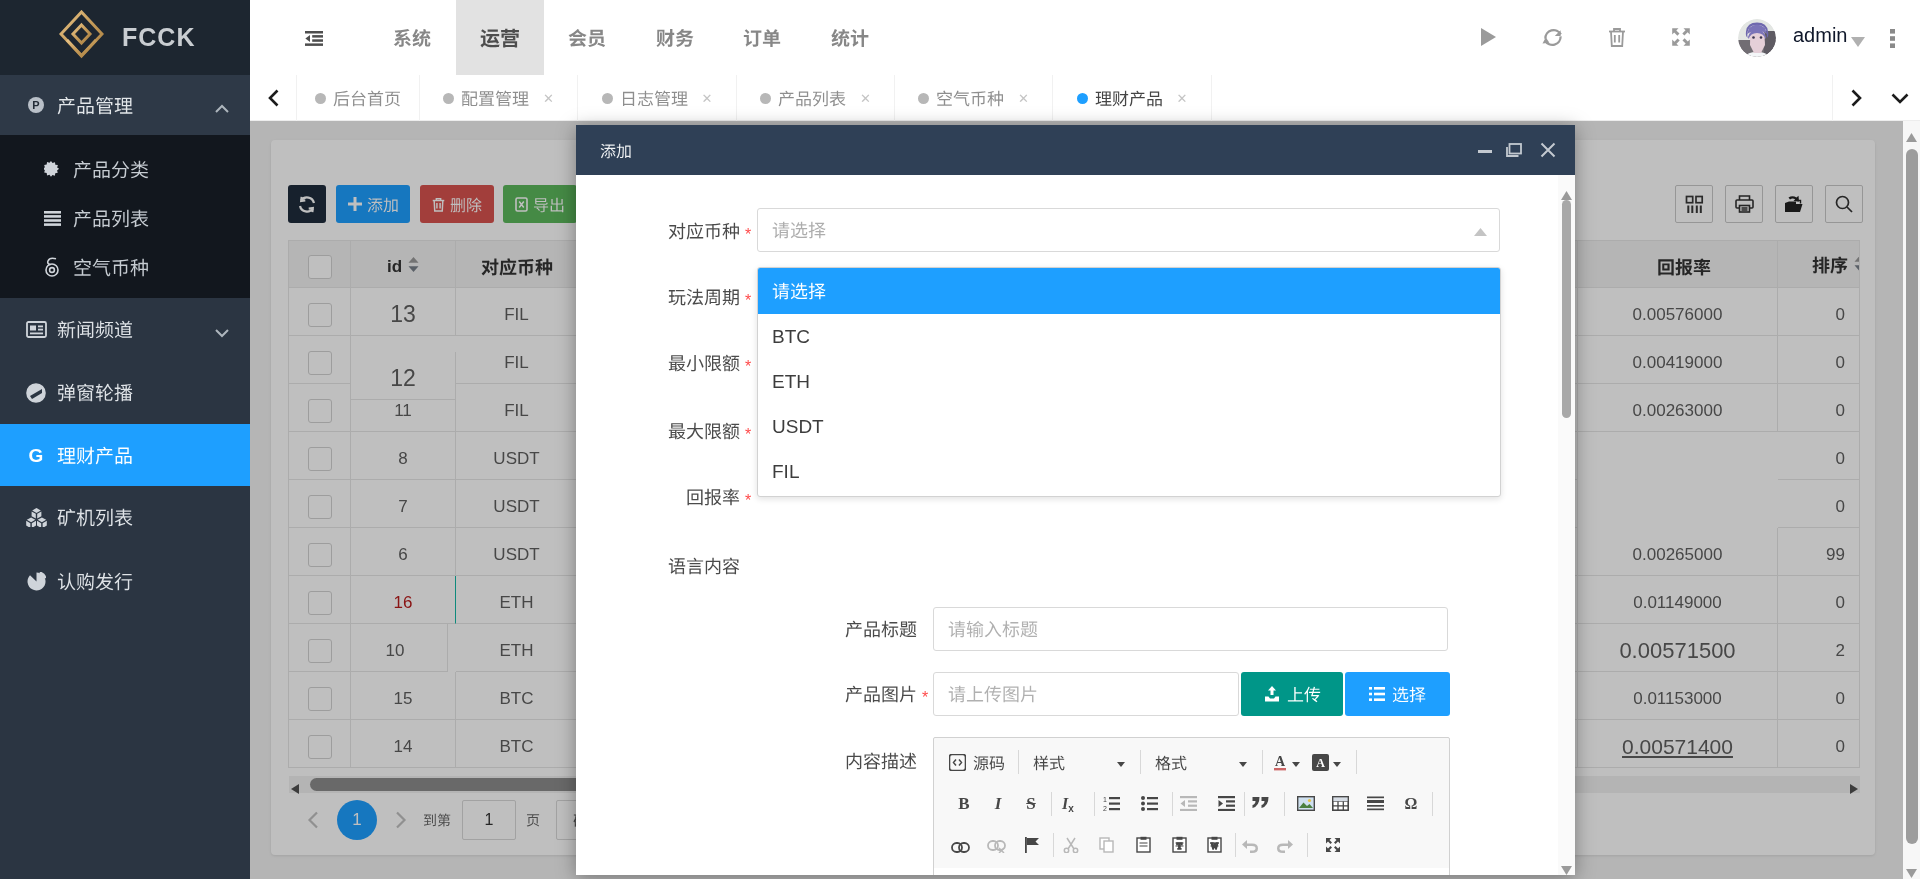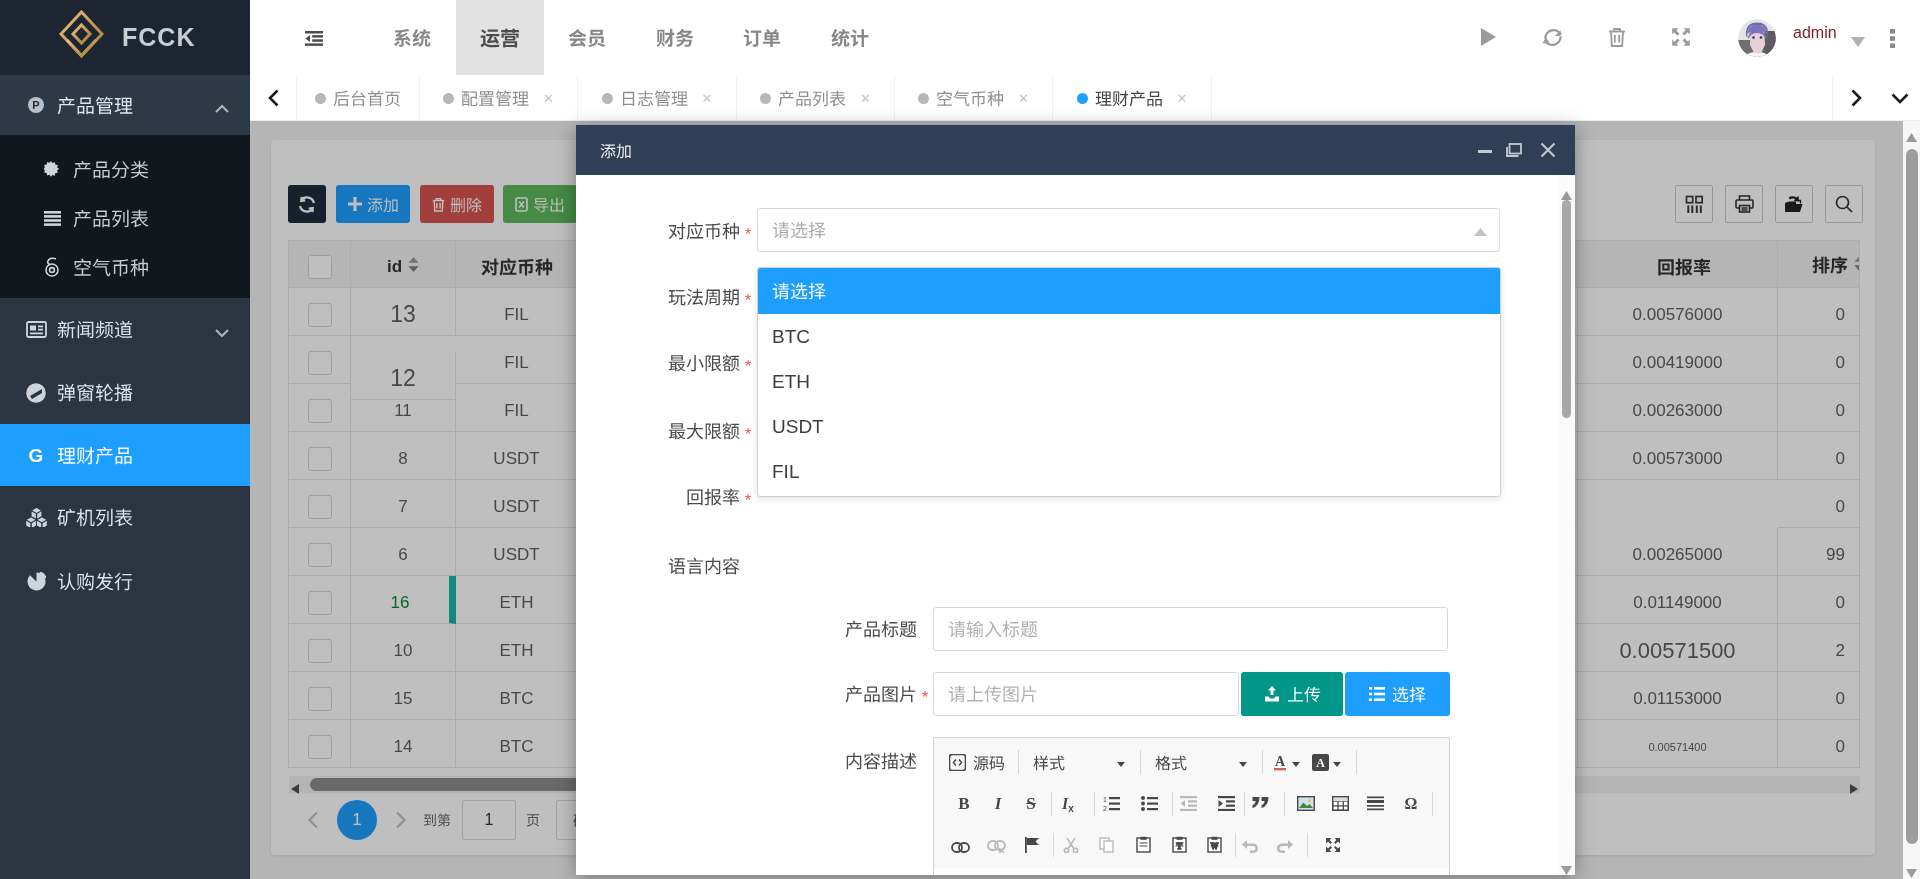--- a/index.html
+++ b/index.html
@@ -361,21 +361,21 @@
 <path d="M19 33 q-10 0 -12 5 h24 q-2 -5 -12 -5z" fill="#f4f6f8"></path>
 <path d="M12 26 q0-9 2-12 h10 q3 3 3 12 l-4 8 h-7z" fill="#e5cfd8"></path>
 <circle cx="19" cy="17" r="8" fill="#e5cfd8"></circle>
 <path d="M9.5 19 q-1.5-13 9.5-13 q11 0 9.8 13 q2.2-2 1.2-6.5 q-1-9-11-9 q-10 0-11 9 q-0.6 4.5 1.5 6.5z" fill="#6f68ae"></path>
 <path d="M10 18 q3-8 9-8 q6 0 9 8 l-0.5 2 q-2-6-8.5-6 q-6.5 0-8.5 6z" fill="#7b74b8"></path>
 <path d="M11 9 q8-7 16 0 l2 6 q-9-7-20 0z" fill="#7b74b8"></path>
 <circle cx="15.5" cy="18.5" r="1.3" fill="#3a3550"></circle>
           <circle cx="23" cy="18.5" r="1.3" fill="#3a3550"></circle>
 </g>
       </svg></div>
-    <div class="ab" style="left:1543px;top:24px;width:70px;height:26px;font-size:16px;color:#7f1d1d;">admin</div>
+    <div class="ab" style="left:1543px;top:24px;width:70px;height:26px;font-size:20px;color:#0f172a;">admin</div>
     <div class="ab" style="left:1601px;top:33px;width:14px;height:10px;"><svg width="14" height="10" viewBox="0 0 14 10">
         <path d="M0 0 H14 L7 10 Z" fill="#b0b0b0"></path>
       </svg></div>
     <div class="ab" style="left:1640px;top:29px;width:5px;height:19px;"><svg width="5" height="19" viewBox="0 0 5 19" fill="#8a8a8a">
         <rect y="0" width="5" height="4.6"></rect>
         <rect y="7.2" width="5" height="4.6"></rect>
         <rect y="14.4" width="5" height="4.6"></rect>
       </svg></div>
   </div>
 <div class="ab" style="left:250px;top:75px;width:1670px;height:46px;background:#fff;border-bottom:1px solid #ededed;">
@@ -596,21 +596,20 @@
     <div class="ab" style="left:1328px;top:263px;width:200px;height:48px;border-right:1px solid #e6e6e6;border-bottom:1px solid #e6e6e6;display:flex;align-items:center;justify-content:center;font-size:17px;color:#5f5f5f;overflow:hidden;padding-top:6px;">0.00263000</div>
     <div class="ab" style="left:1528px;top:263px;width:82px;height:48px;border-right:1px solid #e6e6e6;border-bottom:1px solid #e6e6e6;display:flex;align-items:center;justify-content:center;font-size:17px;color:#5f5f5f;overflow:hidden;padding-top:6px;">
       <span style="position:absolute;right:14px">0</span>
     </div>
     <div class="ab" style="left:39px;top:311px;width:62px;height:48px;border-right:1px solid #e6e6e6;border-bottom:1px solid #e6e6e6;display:flex;align-items:center;justify-content:center;font-size:17px;color:#5f5f5f;overflow:hidden;padding-top:6px;">
       <span style="display:inline-block;width:24px;height:24px;border:1px solid #d2d2d2;border-radius:3px;background:#fff"></span>
     </div>
     <div class="ab" style="left:101px;top:311px;width:105px;height:48px;border-right:1px solid #e6e6e6;border-bottom:1px solid #e6e6e6;display:flex;align-items:center;justify-content:center;font-size:17px;color:#5f5f5f;overflow:hidden;padding-top:6px;">8</div>
     <div class="ab" style="left:206px;top:311px;width:122px;height:48px;border-right:1px solid #e6e6e6;border-bottom:1px solid #e6e6e6;display:flex;align-items:center;justify-content:center;font-size:17px;color:#5f5f5f;overflow:hidden;padding-top:6px;">USDT</div>
     <div class="ab" style="left:328px;top:311px;width:1000px;height:48px;border-right:1px solid #e6e6e6;border-bottom:1px solid #e6e6e6;display:flex;align-items:center;justify-content:center;font-size:17px;color:#5f5f5f;overflow:hidden;padding-top:6px;"></div>
-    <div class="ab" style="left:1328px;top:311px;width:200px;height:48px;border-right:1px solid #e6e6e6;border-bottom:1px solid #e6e6e6;display:flex;align-items:center;justify-content:center;font-size:17px;color:#5f5f5f;overflow:hidden;padding-top:6px;">0.00573000</div>
     <div class="ab" style="left:1528px;top:311px;width:82px;height:48px;border-right:1px solid #e6e6e6;border-bottom:1px solid #e6e6e6;display:flex;align-items:center;justify-content:center;font-size:17px;color:#5f5f5f;overflow:hidden;padding-top:6px;">
       <span style="position:absolute;right:14px">0</span>
     </div>
     <div class="ab" style="left:39px;top:359px;width:62px;height:48px;border-right:1px solid #e6e6e6;border-bottom:1px solid #e6e6e6;display:flex;align-items:center;justify-content:center;font-size:17px;color:#5f5f5f;overflow:hidden;padding-top:6px;">
       <span style="display:inline-block;width:24px;height:24px;border:1px solid #d2d2d2;border-radius:3px;background:#fff"></span>
     </div>
     <div class="ab" style="left:101px;top:359px;width:105px;height:48px;border-right:1px solid #e6e6e6;border-bottom:1px solid #e6e6e6;display:flex;align-items:center;justify-content:center;font-size:17px;color:#5f5f5f;overflow:hidden;padding-top:6px;">7</div>
     <div class="ab" style="left:206px;top:359px;width:122px;height:48px;border-right:1px solid #e6e6e6;border-bottom:1px solid #e6e6e6;display:flex;align-items:center;justify-content:center;font-size:17px;color:#5f5f5f;overflow:hidden;padding-top:6px;">USDT</div>
     <div class="ab" style="left:328px;top:359px;width:1000px;height:48px;border-right:1px solid #e6e6e6;border-bottom:1px solid #e6e6e6;display:flex;align-items:center;justify-content:center;font-size:17px;color:#5f5f5f;overflow:hidden;padding-top:6px;"></div>
     <div class="ab" style="left:1528px;top:359px;width:82px;height:48px;border-right:1px solid #e6e6e6;border-bottom:1px solid #e6e6e6;display:flex;align-items:center;justify-content:center;font-size:17px;color:#5f5f5f;overflow:hidden;padding-top:6px;">
@@ -622,31 +621,31 @@
     <div class="ab" style="left:101px;top:407px;width:105px;height:48px;border-right:1px solid #e6e6e6;border-bottom:1px solid #e6e6e6;display:flex;align-items:center;justify-content:center;font-size:17px;color:#5f5f5f;overflow:hidden;padding-top:6px;">6</div>
     <div class="ab" style="left:206px;top:407px;width:122px;height:48px;border-right:1px solid #e6e6e6;border-bottom:1px solid #e6e6e6;display:flex;align-items:center;justify-content:center;font-size:17px;color:#5f5f5f;overflow:hidden;padding-top:6px;">USDT</div>
     <div class="ab" style="left:328px;top:407px;width:1000px;height:48px;border-right:1px solid #e6e6e6;border-bottom:1px solid #e6e6e6;display:flex;align-items:center;justify-content:center;font-size:17px;color:#5f5f5f;overflow:hidden;padding-top:6px;"></div>
     <div class="ab" style="left:1328px;top:407px;width:200px;height:48px;border-right:1px solid #e6e6e6;border-bottom:1px solid #e6e6e6;display:flex;align-items:center;justify-content:center;font-size:17px;color:#5f5f5f;overflow:hidden;padding-top:6px;">0.00265000</div>
     <div class="ab" style="left:1528px;top:407px;width:82px;height:48px;border-right:1px solid #e6e6e6;border-bottom:1px solid #e6e6e6;display:flex;align-items:center;justify-content:center;font-size:17px;color:#5f5f5f;overflow:hidden;padding-top:6px;">
       <span style="position:absolute;right:14px">99</span>
     </div>
     <div class="ab" style="left:39px;top:455px;width:62px;height:48px;border-right:1px solid #e6e6e6;border-bottom:1px solid #e6e6e6;display:flex;align-items:center;justify-content:center;font-size:17px;color:#5f5f5f;overflow:hidden;padding-top:6px;">
       <span style="display:inline-block;width:24px;height:24px;border:1px solid #d2d2d2;border-radius:3px;background:#fff"></span>
     </div>
-    <div class="ab" style="left:101px;top:455px;width:105px;height:48px;border-right:7px solid #14b8a6;border-bottom:1px solid #e6e6e6;display:flex;align-items:center;justify-content:center;font-size:17px;color:#15803d;overflow:hidden;padding-top:6px;">16</div>
+    <div class="ab" style="left:101px;top:455px;width:105px;height:48px;border-right:1px solid #14b8a6;border-bottom:1px solid #e6e6e6;display:flex;align-items:center;justify-content:center;font-size:17px;color:#b91c1c;overflow:hidden;padding-top:6px;">16</div>
     <div class="ab" style="left:206px;top:455px;width:122px;height:48px;border-right:1px solid #e6e6e6;border-bottom:1px solid #e6e6e6;display:flex;align-items:center;justify-content:center;font-size:17px;color:#5f5f5f;overflow:hidden;padding-top:6px;">ETH</div>
     <div class="ab" style="left:328px;top:455px;width:1000px;height:48px;border-right:1px solid #e6e6e6;border-bottom:1px solid #e6e6e6;display:flex;align-items:center;justify-content:center;font-size:17px;color:#5f5f5f;overflow:hidden;padding-top:6px;"></div>
     <div class="ab" style="left:1328px;top:455px;width:200px;height:48px;border-right:1px solid #e6e6e6;border-bottom:1px solid #e6e6e6;display:flex;align-items:center;justify-content:center;font-size:17px;color:#5f5f5f;overflow:hidden;padding-top:6px;">0.01149000</div>
     <div class="ab" style="left:1528px;top:455px;width:82px;height:48px;border-right:1px solid #e6e6e6;border-bottom:1px solid #e6e6e6;display:flex;align-items:center;justify-content:center;font-size:17px;color:#5f5f5f;overflow:hidden;padding-top:6px;">
       <span style="position:absolute;right:14px">0</span>
     </div>
     <div class="ab" style="left:39px;top:503px;width:62px;height:48px;border-right:1px solid #e6e6e6;border-bottom:1px solid #e6e6e6;display:flex;align-items:center;justify-content:center;font-size:17px;color:#5f5f5f;overflow:hidden;padding-top:6px;">
       <span style="display:inline-block;width:24px;height:24px;border:1px solid #d2d2d2;border-radius:3px;background:#fff"></span>
     </div>
-    <div class="ab" style="left:101px;top:503px;width:105px;height:48px;border-right:1px solid #e6e6e6;border-bottom:1px solid #e6e6e6;display:flex;align-items:center;justify-content:center;font-size:17px;color:#5f5f5f;overflow:hidden;padding-top:6px;">10</div>
+    <div class="ab" style="left:93px;top:503px;width:105px;height:48px;border-right:1px solid #e6e6e6;border-bottom:1px solid #e6e6e6;display:flex;align-items:center;justify-content:center;font-size:17px;color:#5f5f5f;overflow:hidden;padding-top:6px;">10</div>
     <div class="ab" style="left:206px;top:503px;width:122px;height:48px;border-right:1px solid #e6e6e6;border-bottom:1px solid #e6e6e6;display:flex;align-items:center;justify-content:center;font-size:17px;color:#5f5f5f;overflow:hidden;padding-top:6px;">ETH</div>
     <div class="ab" style="left:328px;top:503px;width:1000px;height:48px;border-right:1px solid #e6e6e6;border-bottom:1px solid #e6e6e6;display:flex;align-items:center;justify-content:center;font-size:17px;color:#5f5f5f;overflow:hidden;padding-top:6px;"></div>
     <div class="ab" style="left:1328px;top:503px;width:200px;height:48px;border-right:1px solid #e6e6e6;border-bottom:1px solid #e6e6e6;display:flex;align-items:center;justify-content:center;font-size:22px;color:#5f5f5f;overflow:hidden;padding-top:6px;">0.00571500</div>
     <div class="ab" style="left:1528px;top:503px;width:82px;height:48px;border-right:1px solid #e6e6e6;border-bottom:1px solid #e6e6e6;display:flex;align-items:center;justify-content:center;font-size:17px;color:#5f5f5f;overflow:hidden;padding-top:6px;">
       <span style="position:absolute;right:14px">2</span>
     </div>
     <div class="ab" style="left:39px;top:551px;width:62px;height:48px;border-right:1px solid #e6e6e6;border-bottom:1px solid #e6e6e6;display:flex;align-items:center;justify-content:center;font-size:17px;color:#5f5f5f;overflow:hidden;padding-top:6px;">
       <span style="display:inline-block;width:24px;height:24px;border:1px solid #d2d2d2;border-radius:3px;background:#fff"></span>
     </div>
     <div class="ab" style="left:101px;top:551px;width:105px;height:48px;border-right:1px solid #e6e6e6;border-bottom:1px solid #e6e6e6;display:flex;align-items:center;justify-content:center;font-size:17px;color:#5f5f5f;overflow:hidden;padding-top:6px;">15</div>
@@ -655,21 +654,21 @@
     <div class="ab" style="left:1328px;top:551px;width:200px;height:48px;border-right:1px solid #e6e6e6;border-bottom:1px solid #e6e6e6;display:flex;align-items:center;justify-content:center;font-size:17px;color:#5f5f5f;overflow:hidden;padding-top:6px;">0.01153000</div>
     <div class="ab" style="left:1528px;top:551px;width:82px;height:48px;border-right:1px solid #e6e6e6;border-bottom:1px solid #e6e6e6;display:flex;align-items:center;justify-content:center;font-size:17px;color:#5f5f5f;overflow:hidden;padding-top:6px;">
       <span style="position:absolute;right:14px">0</span>
     </div>
     <div class="ab" style="left:39px;top:599px;width:62px;height:48px;border-right:1px solid #e6e6e6;border-bottom:1px solid #e6e6e6;display:flex;align-items:center;justify-content:center;font-size:17px;color:#5f5f5f;overflow:hidden;padding-top:6px;">
       <span style="display:inline-block;width:24px;height:24px;border:1px solid #d2d2d2;border-radius:3px;background:#fff"></span>
     </div>
     <div class="ab" style="left:101px;top:599px;width:105px;height:48px;border-right:1px solid #e6e6e6;border-bottom:1px solid #e6e6e6;display:flex;align-items:center;justify-content:center;font-size:17px;color:#5f5f5f;overflow:hidden;padding-top:6px;">14</div>
     <div class="ab" style="left:206px;top:599px;width:122px;height:48px;border-right:1px solid #e6e6e6;border-bottom:1px solid #e6e6e6;display:flex;align-items:center;justify-content:center;font-size:17px;color:#5f5f5f;overflow:hidden;padding-top:6px;">BTC</div>
     <div class="ab" style="left:328px;top:599px;width:1000px;height:48px;border-right:1px solid #e6e6e6;border-bottom:1px solid #e6e6e6;display:flex;align-items:center;justify-content:center;font-size:17px;color:#5f5f5f;overflow:hidden;padding-top:6px;"></div>
-    <div class="ab" style="left:1328px;top:599px;width:200px;height:48px;border-right:1px solid #e6e6e6;border-bottom:1px solid #e6e6e6;display:flex;align-items:center;justify-content:center;font-size:11px;color:#5f5f5f;overflow:hidden;padding-top:6px;">0.00571400</div>
+    <div class="ab" style="left:1328px;top:599px;width:200px;height:48px;border-right:1px solid #e6e6e6;border-bottom:1px solid #e6e6e6;display:flex;align-items:center;justify-content:center;font-size:21px;color:#5f5f5f;overflow:hidden;padding-top:6px;text-decoration:underline;">0.00571400</div>
     <div class="ab" style="left:1528px;top:599px;width:82px;height:48px;border-right:1px solid #e6e6e6;border-bottom:1px solid #e6e6e6;display:flex;align-items:center;justify-content:center;font-size:17px;color:#5f5f5f;overflow:hidden;padding-top:6px;">
       <span style="position:absolute;right:14px">0</span>
     </div>
     <div class="ab" style="left:39px;top:119px;width:1571px;height:1px;background:#e6e6e6;"></div>
     <div class="ab" style="left:38px;top:119px;width:1px;height:528px;background:#e6e6e6;"></div>
     <div class="ab" style="left:39px;top:655px;width:1571px;height:17px;background:#f1f1f1;"></div>
     <div class="ab" style="left:41px;top:659px;width:10px;height:9px;"><svg width="9" height="10" viewBox="0 0 9 10">
         <path d="M8 0 L0 5 L8 10Z" fill="#505050"></path>
       </svg></div>
     <div class="ab" style="left:1599px;top:659px;width:10px;height:9px;"><svg width="9" height="10" viewBox="0 0 9 10">

